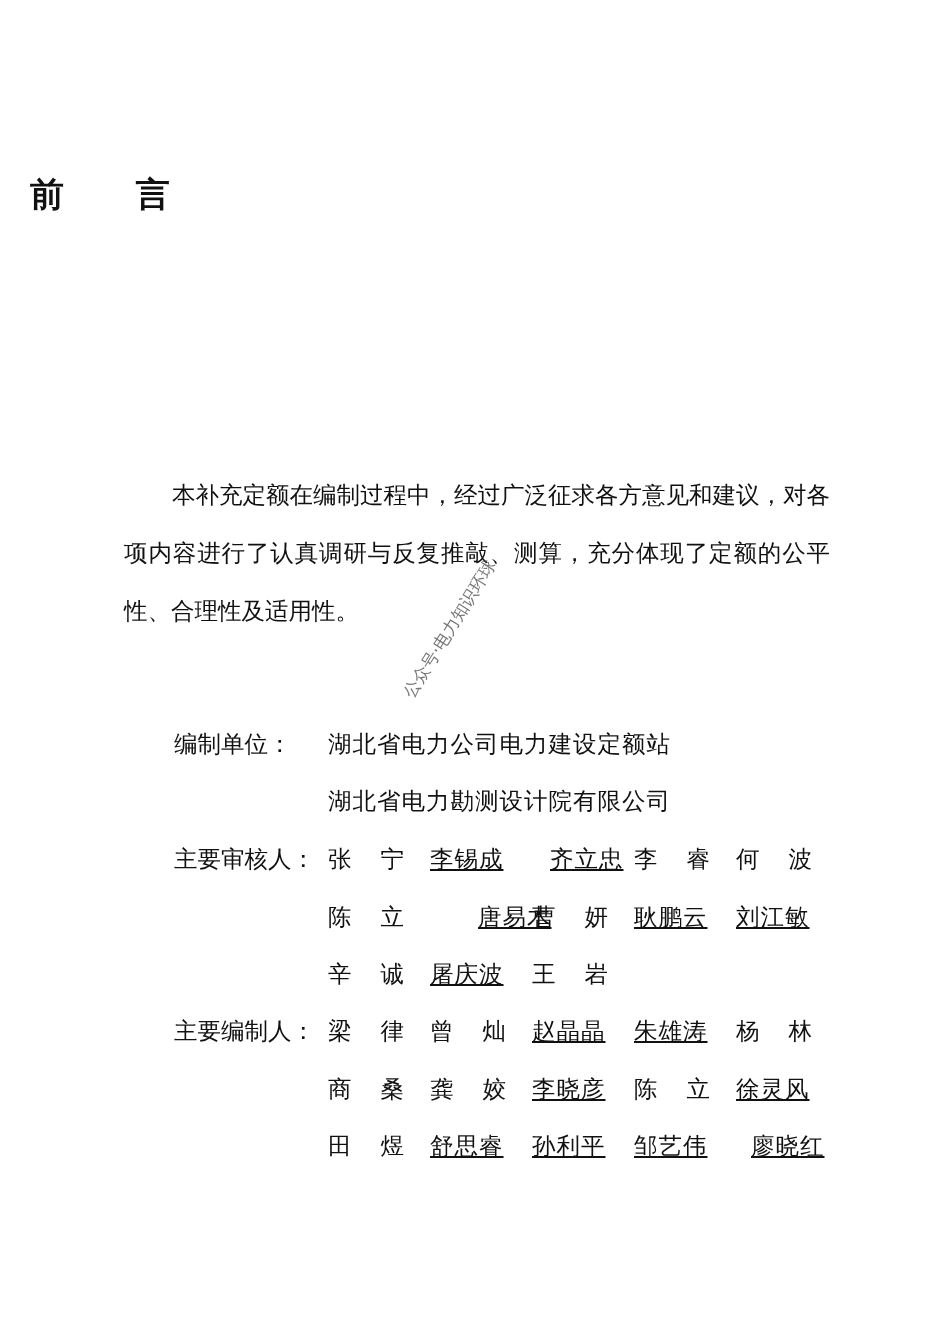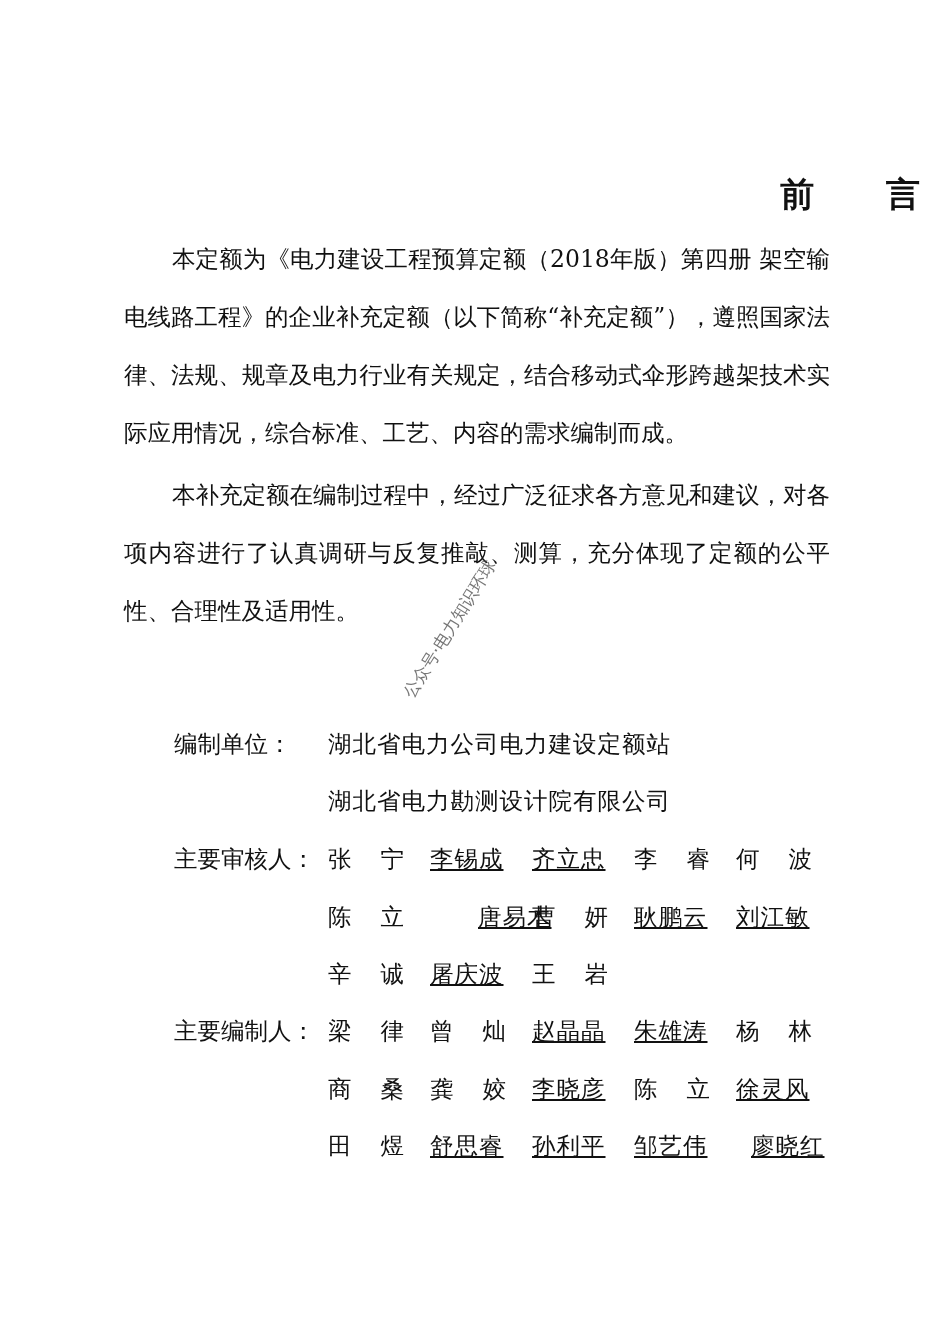--- a/index.html
+++ b/index.html
@@ -3,21 +3,21 @@
   <meta charset="utf-8">
   <style>
     html, body { margin: 0; padding: 0; background: #ffffff; }
     body {
       width: 950px; height: 1344px; position: relative; overflow: hidden;
       font-family: "DejaVu Serif", "Liberation Serif", serif;
       color: #111111;
     }
     .page { position: absolute; left: 0; top: 0; width: 950px; height: 1344px; }
     .title {
-      position: absolute; top: 170px; left: 0; width: 950px; text-align: right;
+      position: absolute; top: 170px; left: 0; width: 950px; text-align: left;
       font-size: 34px; font-weight: bold; letter-spacing: 30px; padding-left: 30px; box-sizing: border-box;
       line-height: 48px;
     }
     .para {
       position: absolute; left: 124px; width: 706px;
       font-size: 23.5px; line-height: 58px; text-align: justify;
       text-indent: 48px; margin: 0;
     }
     .p1 { top: 230px; }
     .p2 { top: 466px; }
@@ -37,40 +37,39 @@
       font-size: 17px; color: #555; transform: rotate(-58deg); transform-origin: left top;
       font-family: "DejaVu Sans", "Liberation Sans", sans-serif; white-space: nowrap; opacity: 0.8;
     }
   </style>
 </head>
 <body>
 
 <div class="page">
   <div class="title">前 言</div>
 
-  <p class="para p1">本定额为《电力建设工程预算定额（2018年版）第四册 架空输电线路工程》的企业补充定额（以下简称“补充定额”），遵照国家法律、法规、规章及电力行业有关规定，结合移动式伞形跨越架技术实际应用情况，综合标准、工艺、内容的需求编制而成。</p>
   <p class="para p2">本补充定额在编制过程中，经过广泛征求各方意见和建议，对各项内容进行了认真调研与反复推敲、测算，充分体现了定额的公平性、合理性及适用性。</p>
 
   <div class="row" style="top:729px; width:660px;">
     <span class="label">编制单位：</span>
     <span class="unit">湖北省电力公司电力建设定额站</span>
   </div>
   <div class="row" style="top:786px; width:660px;">
     <span class="unit">湖北省电力勘测设计院有限公司</span>
   </div>
 
   <div id="reviewers">
       <div class="row" style="top: 844px; width: 660px;">
         <span class="label">主要审核人：</span>
         <span class="name" style="left: 154px;">
           <span>张</span>
           <span>宁</span>
         </span>
         <span class="name three" style="left: 256px;">李锡成</span>
-        <span class="name three" style="left: 358px;">齐立忠</span>
+        <span class="name three" style="left: 376px;">齐立忠</span>
         <span class="name" style="left: 460px;">
           <span>李</span>
           <span>睿</span>
         </span>
         <span class="name" style="left: 562px;">
           <span>何</span>
           <span>波</span>
         </span>
       </div>
       <div class="row" style="top: 901.5px; width: 660px;">

